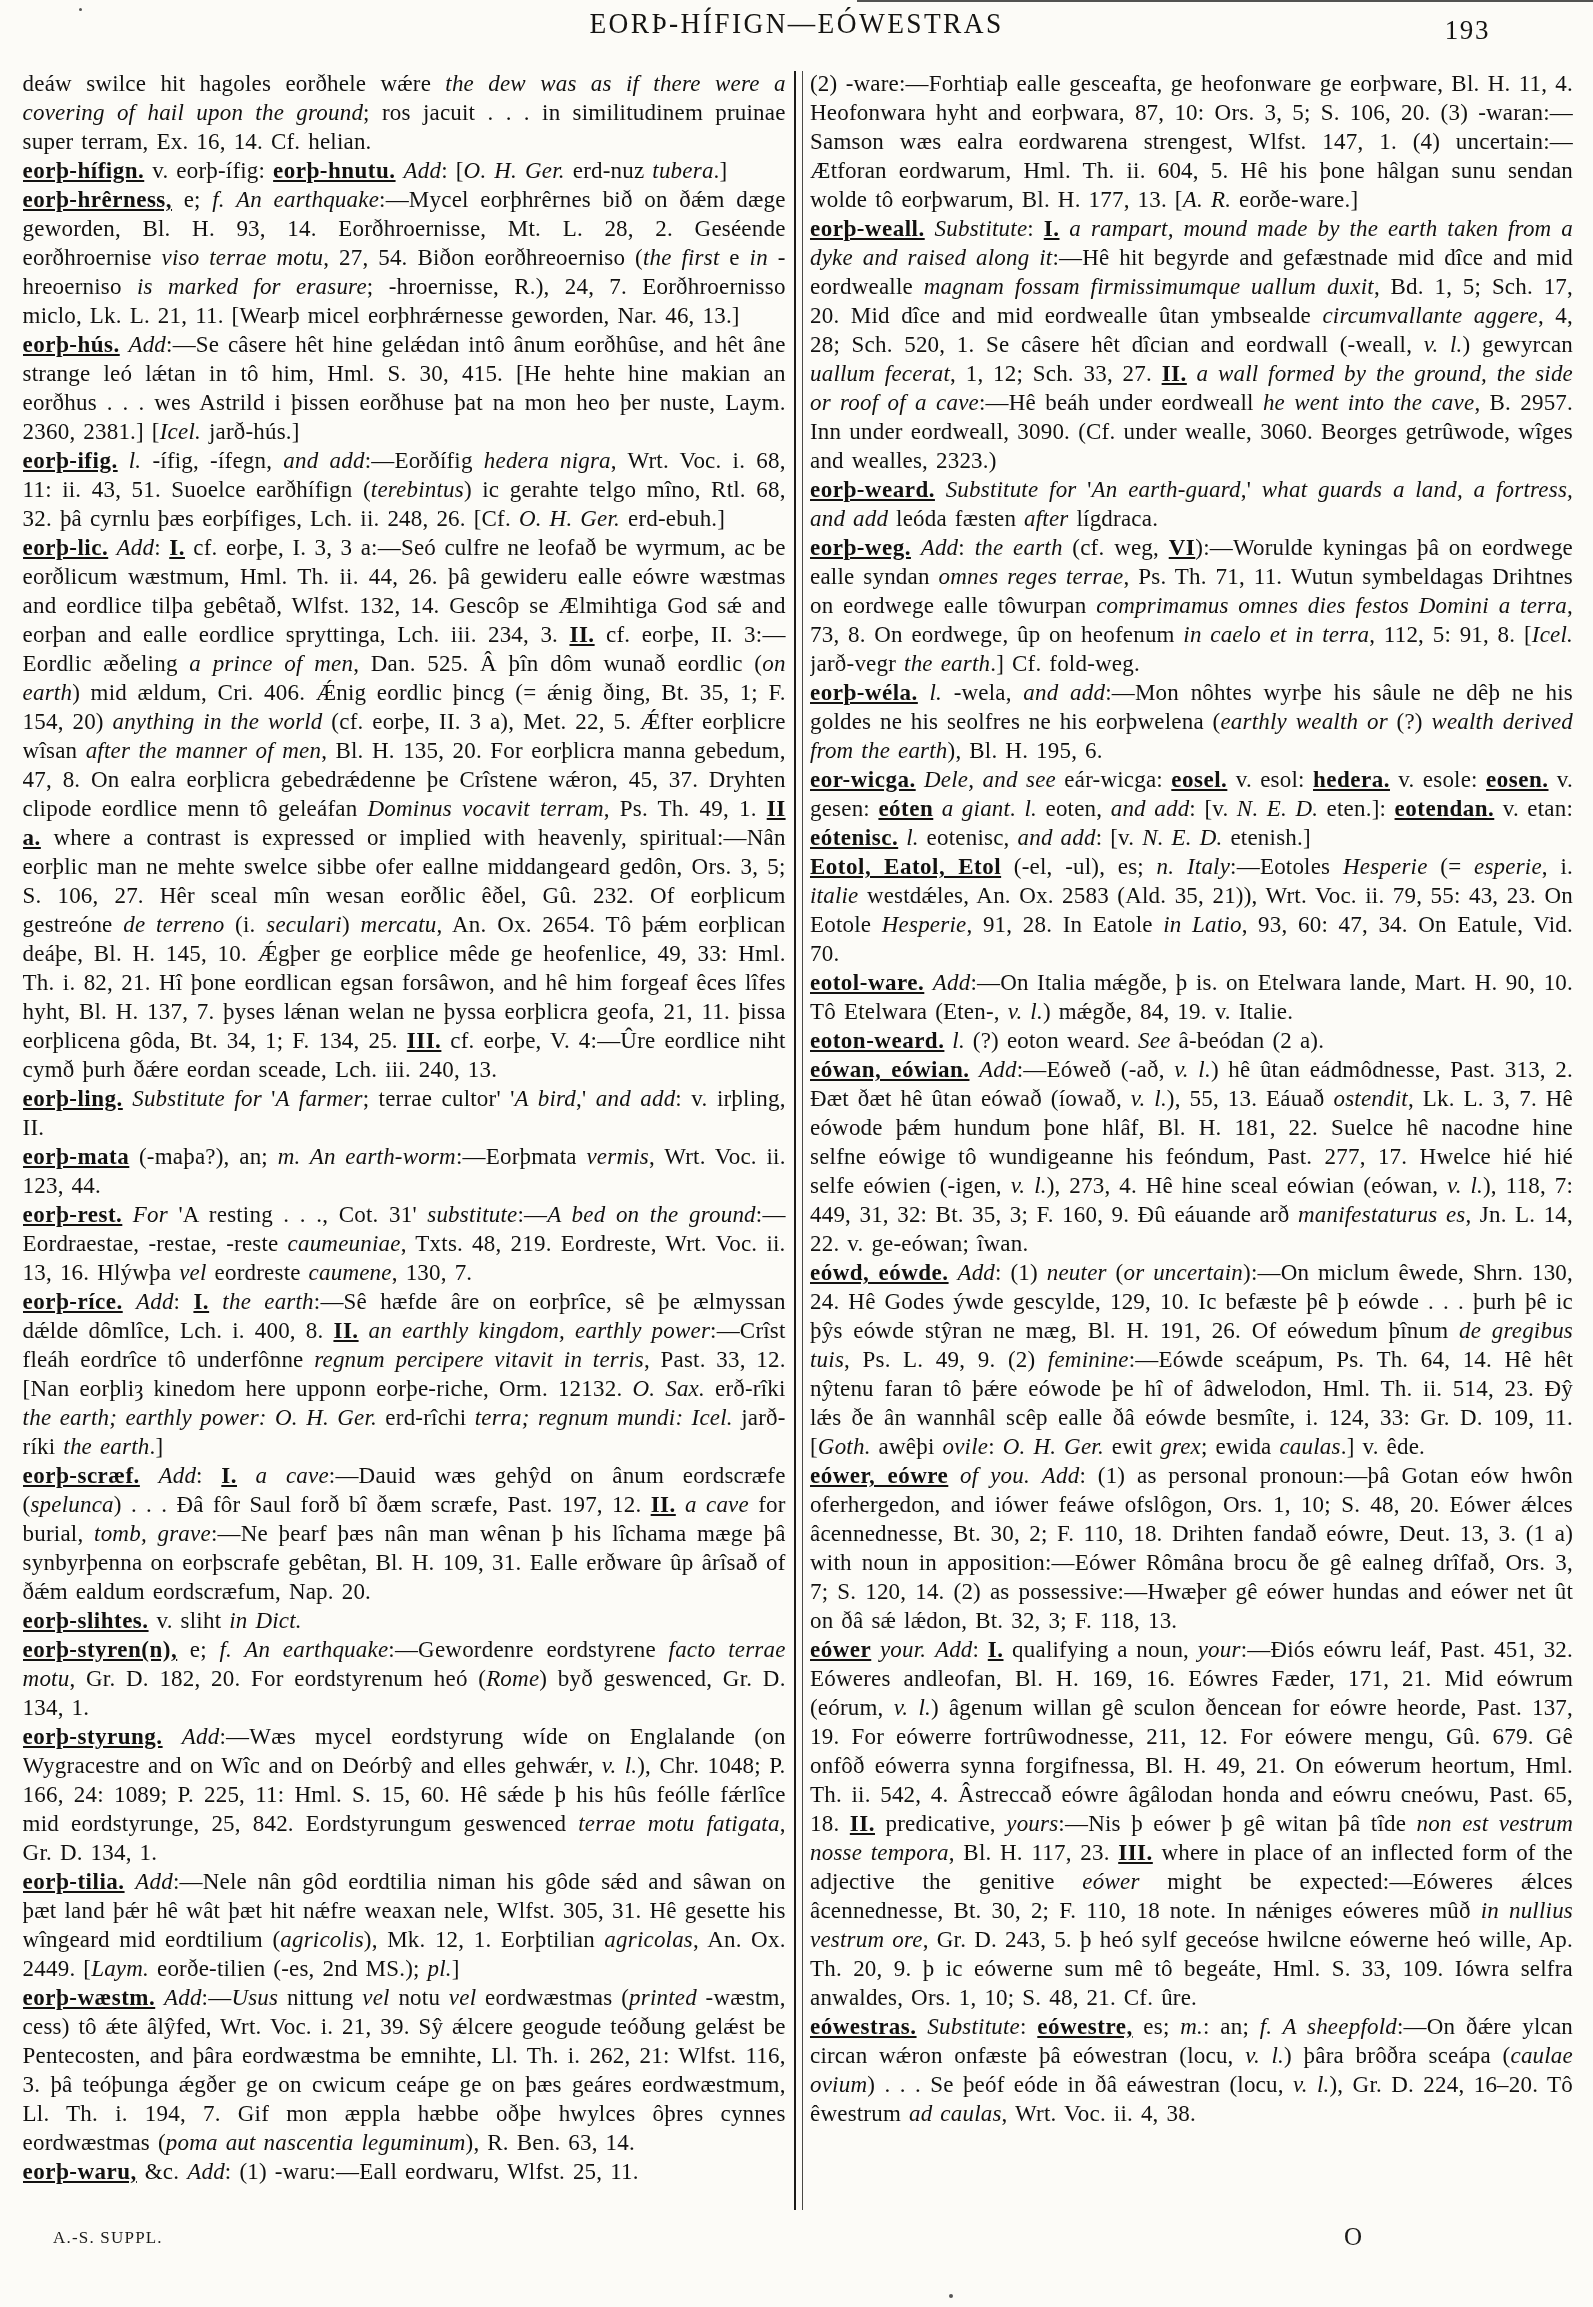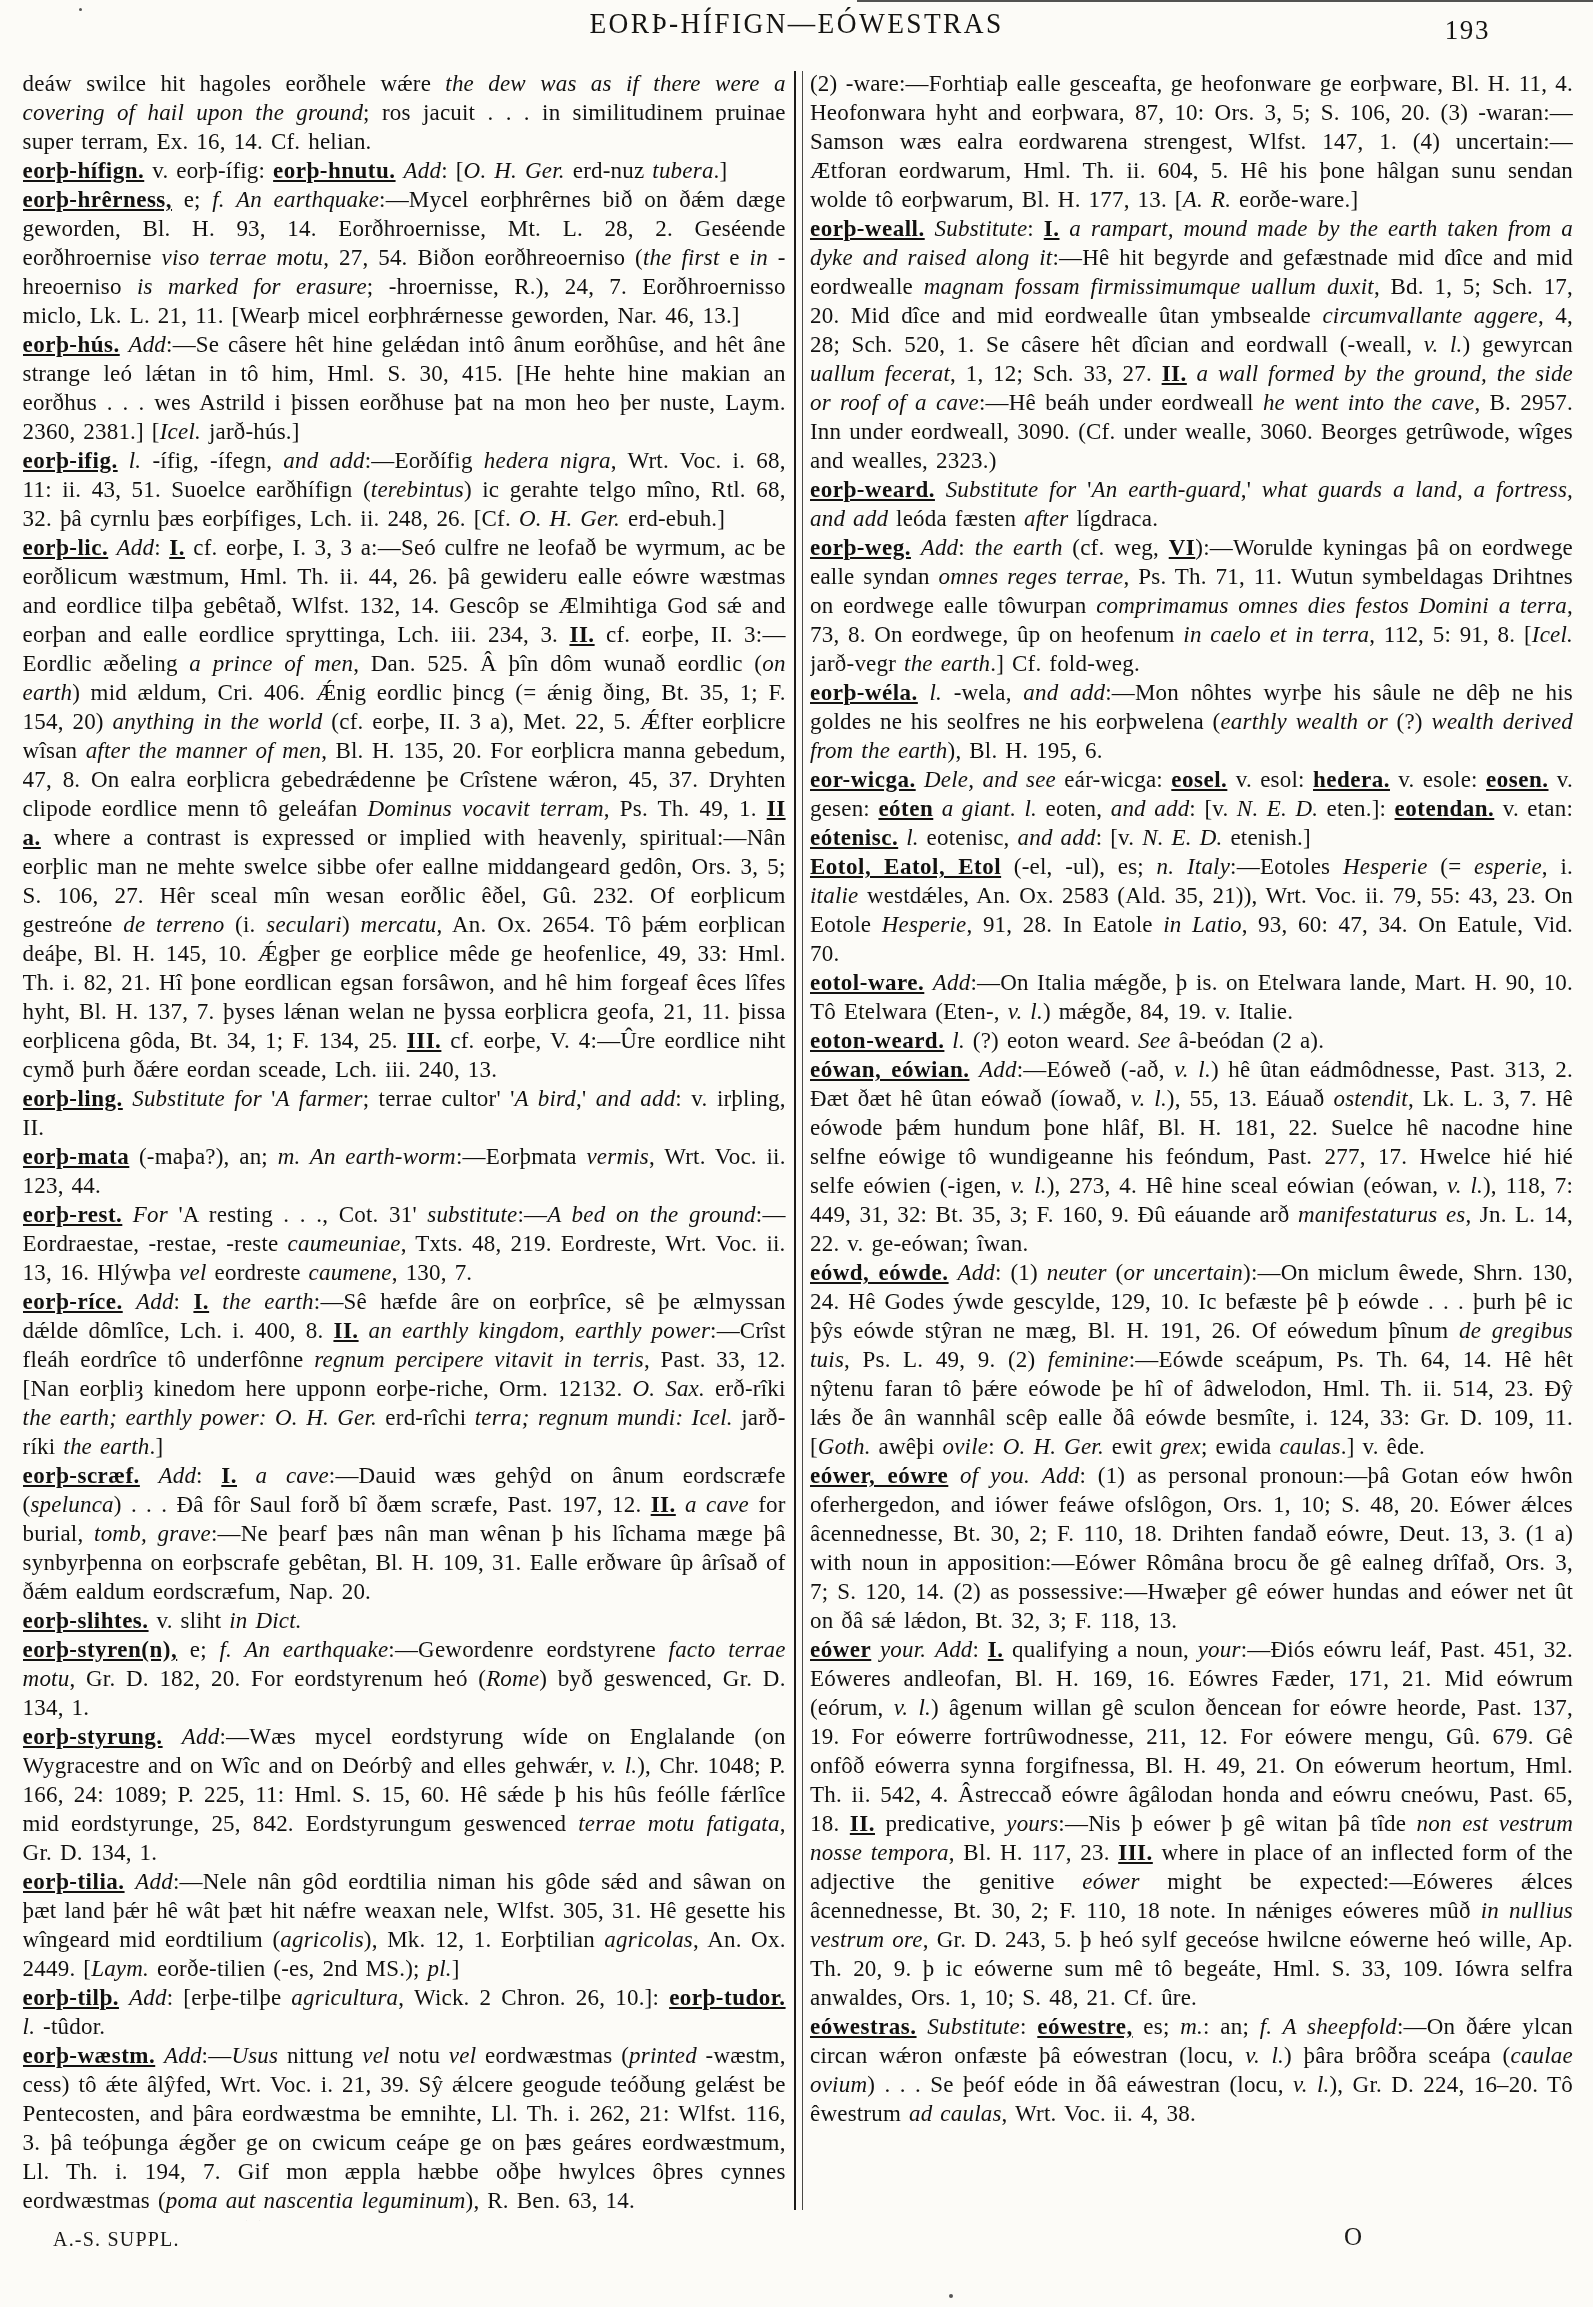--- a/index.html
+++ b/index.html
@@ -28,21 +28,21 @@
     position:absolute;top:69px;width:763px;height:2152px;overflow:hidden;
     font-size:23px;line-height:29px;word-spacing:2px;letter-spacing:0.2px;
     text-align:justify;
   }
   .col-left{left:22.6px;}
   .col-right{left:810px;}
   .entry{margin:0;padding:0;text-justify:inter-word;hyphens:none;}
   .entry b{font-weight:bold;letter-spacing:0.5px;text-decoration:underline;}
   .entry i{font-style:italic;}
   .printer-signature{
-    position:absolute;left:53px;top:2228px;font-size:20px;letter-spacing:1.2px;color:#1b1a18;
+    position:absolute;left:53px;top:2228px;font-size:17px;letter-spacing:1.2px;color:#1b1a18;
   }
   .catchword{
     position:absolute;left:1344px;top:2223px;font-size:25px;color:#1b1a18;
   }
 </style>
 </head>
 <body>
 
 <div class="page">
 
@@ -66,21 +66,20 @@
       <p class="entry"><b>eorþ-lic.</b>  <i>Add</i>: <b>I.</b> cf. eorþe, I. 3, 3 a:—Seó culfre ne leofað be wyrmum, ac be eorðlicum wæstmum, Hml. Th. ii. 44, 26.  þâ gewideru ealle eówre wæstmas and eordlice tilþa gebêtað, Wlfst. 132, 14.  Gescôp se Ælmihtiga God sǽ and eorþan and ealle eordlice spryttinga, Lch. iii. 234, 3.  <b>II.</b> cf. eorþe, II. 3:—Eordlic æðeling <i>a prince of men</i>, Dan. 525.  Â þîn dôm wunað eordlic (<i>on earth</i>) mid ældum, Cri. 406.  Ǽnig eordlic þincg (= ǽnig ðing, Bt. 35, 1; F. 154, 20) <i>anything in the world</i> (cf. eorþe, II. 3 a), Met. 22, 5.  Ǽfter eorþlicre wîsan <i>after the manner of men</i>, Bl. H. 135, 20.  For eorþlicra manna gebedum, 47, 8.  On ealra eorþlicra gebedrǽdenne þe Crîstene wǽron, 45, 37.  Dryhten clipode eordlice menn tô geleáfan <i>Dominus vocavit terram</i>, Ps. Th. 49, 1.  <b>II a.</b> where a contrast is expressed or implied with heavenly, spiritual:—Nân eorþlic man ne mehte swelce sibbe ofer eallne middangeard gedôn, Ors. 3, 5; S. 106, 27.  Hêr sceal mîn wesan eorðlic êðel, Gû. 232.  Of eorþlicum gestreóne <i>de terreno</i> (i. <i>seculari</i>) <i>mercatu</i>, An. Ox. 2654.  Tô þǽm eorþlican deáþe, Bl. H. 145, 10.  Ǽgþer ge eorþlice mêde ge heofenlice, 49, 33: Hml. Th. i. 82, 21.  Hî þone eordlican egsan forsâwon, and hê him forgeaf êces lîfes hyht, Bl. H. 137, 7.  þyses lǽnan welan ne þyssa eorþlicra geofa, 21, 11.  þissa eorþlicena gôda, Bt. 34, 1; F. 134, 25.  <b>III.</b> cf. eorþe, V. 4:—Ûre eordlice niht cymð þurh ðǽre eordan sceade, Lch. iii. 240, 13.</p>
       <p class="entry"><b>eorþ-ling.</b>  <i>Substitute for</i> '<i>A farmer</i>; terrae cultor' '<i>A bird</i>,' <i>and add</i>: v. irþling, II.</p>
       <p class="entry"><b>eorþ-mata</b> (-maþa?), an; <i>m. An earth-worm</i>:—Eorþmata <i>vermis</i>, Wrt. Voc. ii. 123, 44.</p>
       <p class="entry"><b>eorþ-rest.</b>  <i>For</i> 'A resting . . ., Cot. 31' <i>substitute</i>:—<i>A bed on the ground</i>:—Eordraestae, -restae, -reste <i>caumeuniae</i>, Txts. 48, 219.  Eordreste, Wrt. Voc. ii. 13, 16.  Hlýwþa <i>vel</i> eordreste <i>caumene</i>, 130, 7.</p>
       <p class="entry"><b>eorþ-ríce.</b>  <i>Add</i>: <b>I.</b> <i>the earth</i>:—Sê hæfde âre on eorþrîce, sê þe ælmyssan dǽlde dômlîce, Lch. i. 400, 8.  <b>II.</b> <i>an earthly kingdom, earthly power</i>:—Crîst fleáh eordrîce tô underfônne <i>regnum percipere vitavit in terris</i>, Past. 33, 12.  [Nan eorþliȝ kinedom here upponn eorþe-riche, Orm. 12132.  <i>O. Sax.</i> erð-rîki <i>the earth; earthly power: O. H. Ger.</i> erd-rîchi <i>terra; regnum mundi: Icel.</i> jarð-ríki <i>the earth</i>.]</p>
       <p class="entry"><b>eorþ-scræf.</b>  <i>Add</i>: <b>I.</b> <i>a cave</i>:—Dauid wæs gehŷd on ânum eordscræfe (<i>spelunca</i>) . . . Ðâ fôr Saul forð bî ðæm scræfe, Past. 197, 12.  <b>II.</b> <i>a cave</i> for burial, <i>tomb, grave</i>:—Ne þearf þæs nân man wênan þ his lîchama mæge þâ synbyrþenna on eorþscrafe gebêtan, Bl. H. 109, 31.  Ealle erðware ûp ârîsað of ðǽm ealdum eordscræfum, Nap. 20.</p>
       <p class="entry"><b>eorþ-slihtes.</b>  v. sliht <i>in Dict.</i></p>
       <p class="entry"><b>eorþ-styren(n),</b> e; <i>f. An earthquake</i>:—Gewordenre eordstyrene <i>facto terrae motu</i>, Gr. D. 182, 20.  For eordstyrenum heó (<i>Rome</i>) byð geswenced, Gr. D. 134, 1.</p>
       <p class="entry"><b>eorþ-styrung.</b>  <i>Add</i>:—Wæs mycel eordstyrung wíde on Englalande (on Wygracestre and on Wîc and on Deórbŷ and elles gehwǽr, <i>v. l.</i>), Chr. 1048; P. 166, 24: 1089; P. 225, 11: Hml. S. 15, 60.  Hê sǽde þ his hûs feólle fǽrlîce mid eordstyrunge, 25, 842.  Eordstyrungum geswenced <i>terrae motu fatigata</i>, Gr. D. 134, 1.</p>
       <p class="entry"><b>eorþ-tilia.</b>  <i>Add</i>:—Nele nân gôd eordtilia niman his gôde sǽd and sâwan on þæt land þǽr hê wât þæt hit nǽfre weaxan nele, Wlfst. 305, 31.  Hê gesette his wîngeard mid eordtilium (<i>agricolis</i>), Mk. 12, 1.  Eorþtilian <i>agricolas</i>, An. Ox. 2449.  [<i>Laym.</i> eorðe-tilien (-es, 2nd MS.); <i>pl.</i>]</p>
-      <p class="entry"><b>eorþ-tilþ.</b>  <i>Add</i>: [erþe-tilþe <i>agricultura</i>, Wick. 2 Chron. 26, 10.]: <b>eorþ-tudor.</b>  <i>l.</i> -tûdor.</p>
       <p class="entry"><b>eorþ-wæstm.</b>  <i>Add</i>:—<i>Usus</i> nittung <i>vel</i> notu <i>vel</i> eordwæstmas (<i>printed</i> -wæstm, cess) tô ǽte âlŷfed, Wrt. Voc. i. 21, 39.  Sŷ ǽlcere geogude teóðung gelǽst be Pentecosten, and þâra eordwæstma be emnihte, Ll. Th. i. 262, 21: Wlfst. 116, 3.  þâ teóþunga ǽgðer ge on cwicum ceápe ge on þæs geáres eordwæstmum, Ll. Th. i. 194, 7.  Gif mon æppla hæbbe oðþe hwylces ôþres cynnes eordwæstmas (<i>poma aut nascentia leguminum</i>), R. Ben. 63, 14.</p>
       <p class="entry"><b>eorþ-waru,</b> &amp;c.  <i>Add</i>: (1) -waru:—Eall eordwaru, Wlfst. 25, 11.</p>
     </div>
   <div class="col col-right">
       <p class="entry">(2) -ware:—Forhtiaþ ealle gesceafta, ge heofonware ge eorþware, Bl. H. 11, 4.  Heofonwara hyht and eorþwara, 87, 10: Ors. 3, 5; S. 106, 20.  (3) -waran:—Samson wæs ealra eordwarena strengest, Wlfst. 147, 1.  (4) uncertain:—Ætforan eordwarum, Hml. Th. ii. 604, 5.  Hê his þone hâlgan sunu sendan wolde tô eorþwarum, Bl. H. 177, 13.  [<i>A. R.</i> eorðe-ware.]</p>
       <p class="entry"><b>eorþ-weall.</b>  <i>Substitute</i>: <b>I.</b> <i>a rampart, mound made by the earth taken from a dyke and raised along it</i>:—Hê hit begyrde and gefæstnade mid dîce and mid eordwealle <i>magnam fossam firmissimumque uallum duxit</i>, Bd. 1, 5; Sch. 17, 20.  Mid dîce and mid eordwealle ûtan ymbsealde <i>circumvallante aggere</i>, 4, 28; Sch. 520, 1.  Se câsere hêt dîcian and eordwall (-weall, <i>v. l.</i>) gewyrcan <i>uallum fecerat</i>, 1, 12; Sch. 33, 27.  <b>II.</b> <i>a wall formed by the ground, the side or roof of a cave</i>:—Hê beáh under eordweall <i>he went into the cave</i>, B. 2957.  Inn under eordweall, 3090.  (Cf. under wealle, 3060.  Beorges getrûwode, wîges and wealles, 2323.)</p>
       <p class="entry"><b>eorþ-weard.</b>  <i>Substitute for</i> '<i>An earth-guard</i>,' <i>what guards a land, a fortress, and add</i> leóda fæsten <i>after</i> lígdraca.</p>
       <p class="entry"><b>eorþ-weg.</b>  <i>Add</i>: <i>the earth</i> (cf. weg, <b>VI</b>):—Worulde kyningas þâ on eordwege ealle syndan <i>omnes reges terrae</i>, Ps. Th. 71, 11.  Wutun symbeldagas Drihtnes on eordwege ealle tôwurpan <i>comprimamus omnes dies festos Domini a terra</i>, 73, 8.  On eordwege, ûp on heofenum <i>in caelo et in terra</i>, 112, 5: 91, 8.  [<i>Icel.</i> jarð-vegr <i>the earth</i>.]  Cf. fold-weg.</p>
       <p class="entry"><b>eorþ-wéla.</b>  <i>l.</i> -wela, <i>and add</i>:—Mon nôhtes wyrþe his sâule ne dêþ ne his goldes ne his seolfres ne his eorþwelena (<i>earthly wealth or</i> (?) <i>wealth derived from the earth</i>), Bl. H. 195, 6.</p>
       <p class="entry"><b>eor-wicga.</b>  <i>Dele, and see</i> eár-wicga: <b>eosel.</b>  v. esol: <b>hedera.</b>  v. esole: <b>eosen.</b>  v. gesen: <b>eóten</b> <i>a giant.</i>  <i>l.</i> eoten, <i>and add</i>: [v. <i>N. E. D.</i> eten.]: <b>eotendan.</b>  v. etan: <b>eótenisc.</b>  <i>l.</i> eotenisc, <i>and add</i>: [v. <i>N. E. D.</i> etenish.]</p>

